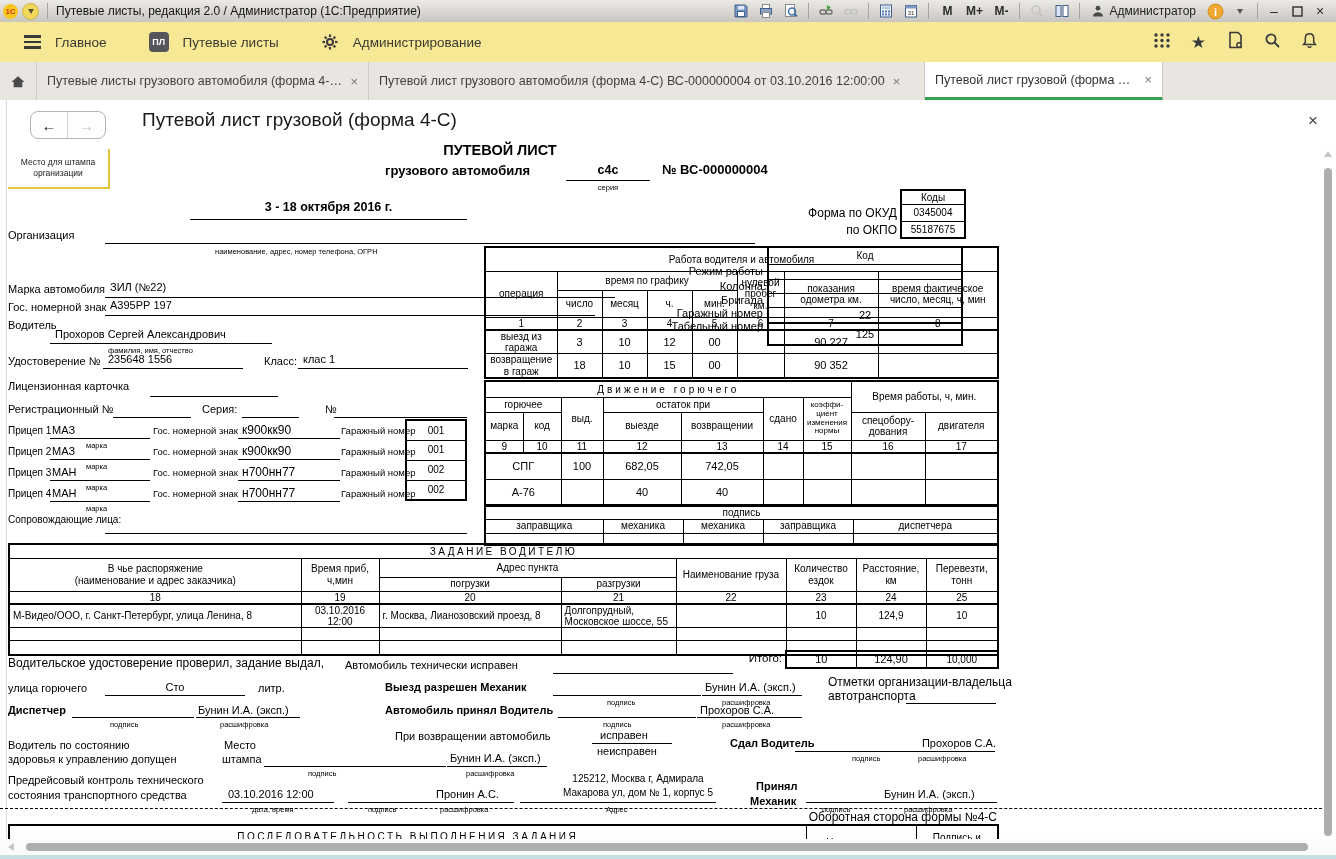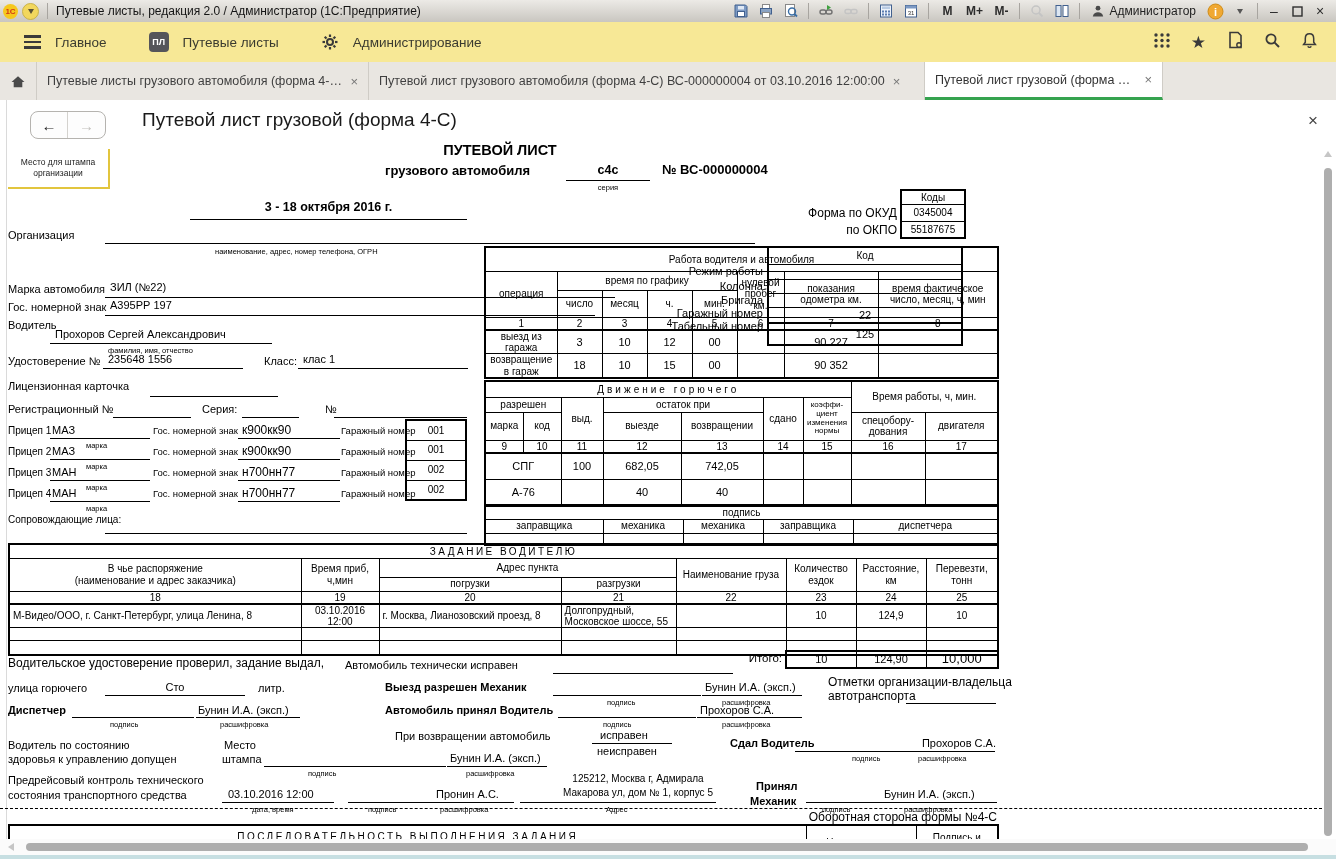--- a/index.html
+++ b/index.html
@@ -489,21 +489,21 @@
         <col style="width:48px">
         <col style="width:74px">
         <col style="width:73px">
       </colgroup>
     <tbody>
         <tr style="height:16px">
       <td colspan="7" class="s105 lsp3">Движение горючего</td>
       <td colspan="2" rowspan="2" class="s105">Время работы, ч, мин.</td>
     </tr>
     <tr style="height:15px">
-      <td colspan="2" class="s95">разрешен</td>
+      <td colspan="2" class="s95">горючее</td>
       <td rowspan="2" class="s95">выд.</td>
       <td colspan="2" class="s95">остаток при</td>
       <td rowspan="2" class="s95">сдано</td>
       <td rowspan="2" class="wrap" style="font-size:8px">коэффи-циент изменения нормы</td>
     </tr>
     <tr style="height:28px">
       <td class="s95">марка</td>
       <td class="s95">код</td>
       <td class="s95">выезде</td>
       <td class="s95">возвращении</td>
@@ -648,21 +648,21 @@
   <table class="ft" style="left:785px;top:650px;width:212px">
     <colgroup>
         <col style="width:70px">
         <col style="width:70px">
         <col style="width:72px">
       </colgroup>
     <tbody>
         <tr style="height:17px">
       <td style="font-size:11px">10</td>
       <td style="font-size:11px">124,90</td>
-      <td style="font-size:13px">10,000</td>
+      <td style="font-size:10px">10,000</td>
     </tr>
   </tbody>
     </table>
 
   <div class="tx s105" style="left:8px;top:657px">Водительское удостоверение проверил, задание выдал,</div>
   <div class="tx" style="left:345px;top:659px">Автомобиль технически исправен</div>
   <div class="u" style="left:553px;top:673px;width:180px"></div>
 
   <div class="tx" style="left:8px;top:682px">улица горючего</div>
   <div class="tx ctr" style="left:105px;top:681px;width:140px">Сто</div>

